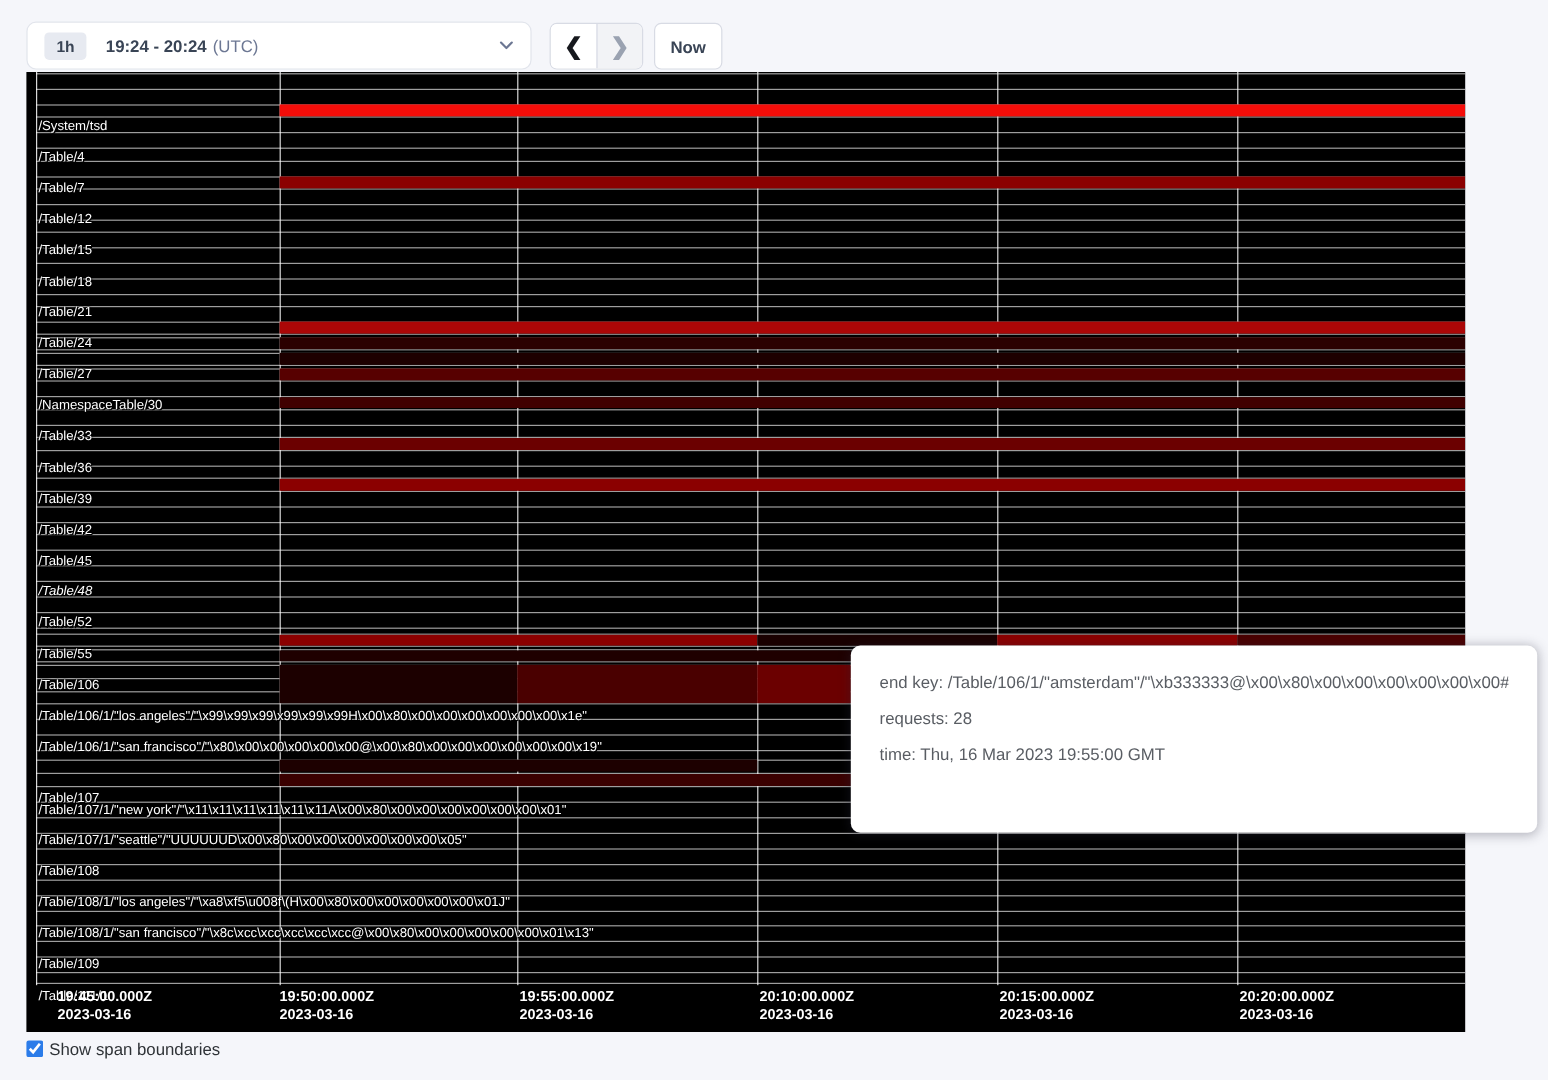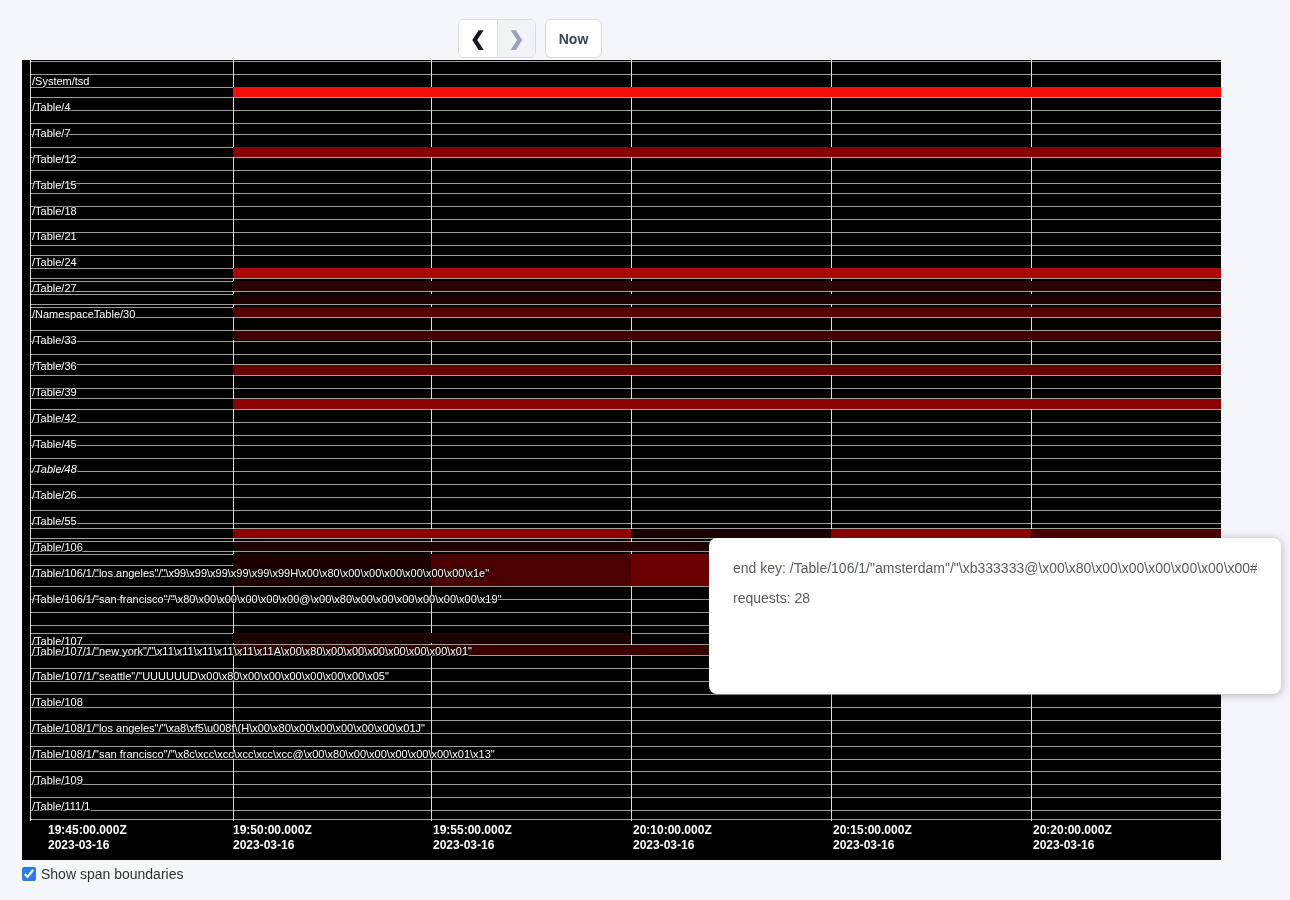--- a/index.html
+++ b/index.html
@@ -44,21 +44,21 @@
   
   .kv-canvas {
     position:absolute; left:22px; top:60px; width:1199px; height:800px;
     background:#000; overflow:hidden; cursor:crosshair;
   }
   .vline { position:absolute; top:0; width:1px; height:761px; background:rgba(255,255,255,0.85); }
   .hline { position:absolute; left:8px; right:0; height:1px; background:rgba(255,255,255,0.62); }
   .band  { position:absolute; }
   .rowlabel {
     position:absolute; left:10px; color:#fff; font-size:11px; line-height:11px;
-    white-space:nowrap; text-shadow:0 0 2px #000, 0 0 2px #000, 1px 1px 0 #000;
+    white-space:nowrap; text-shadow:0 0 2px #000, 0 0 2px #000, 1px 1px 0 #000;margin-top:24px;
   }
   .tick-label {
     position:absolute; top:763px; color:#fff; font-size:12px; font-weight:bold; line-height:15px;
     white-space:nowrap;
   }
 
   
   .kv-tooltip {
     position:absolute; left:709px; top:538px; width:572px; height:156px;
     background:#ffffff; border-radius:8px;
@@ -72,20 +72,30 @@
     position:absolute; left:22px; top:866px; display:flex; align-items:center;
     font-size:14px; color:#2f3337; gap:5px; cursor:pointer;
   }
   .footer-row input { width:14px; height:14px; accent-color:#2b7ce9; cursor:pointer; }
 </style>
 </head>
 <body>
 
 <div class="page">
 
+  <div class="time-selector">
+    <span class="range-badge">1h</span>
+    <span class="range-strong">19:24 - 20:24</span>
+    <span class="range-utc">(UTC)</span>
+    <span class="selector-chevron">
+      <svg width="12" height="8" viewBox="0 0 12 8">
+          <path d="M1.5 1.5 L6 6 L10.5 1.5" fill="none" stroke="#6c7793" stroke-width="1.8" stroke-linecap="round" stroke-linejoin="round"></path>
+        </svg>
+    </span>
+  </div>
 
   <div class="nav-group">
     <button class="nav-btn prev">
       <span>❮</span>
     </button>
     <button class="nav-btn next">
       <span>❯</span>
     </button>
   </div>
 
@@ -195,21 +205,21 @@
       <div class="rowlabel" style="top: 171px;">/Table/21</div>
       <div class="rowlabel" style="top: 197px;">/Table/24</div>
       <div class="rowlabel" style="top: 223px;">/Table/27</div>
       <div class="rowlabel" style="top: 249px;">/NamespaceTable/30</div>
       <div class="rowlabel" style="top: 275px;">/Table/33</div>
       <div class="rowlabel" style="top: 301px;">/Table/36</div>
       <div class="rowlabel" style="top: 327px;">/Table/39</div>
       <div class="rowlabel" style="top: 353px;">/Table/42</div>
       <div class="rowlabel" style="top: 379px;">/Table/45</div>
       <div class="rowlabel" style="top: 404px; font-style: italic;">/Table/48</div>
-      <div class="rowlabel" style="top: 430px;">/Table/26</div>
+      <div class="rowlabel" style="top: 430px;">/Table/52</div>
       <div class="rowlabel" style="top: 456px;">/Table/55</div>
       <div class="rowlabel" style="top: 482px;">/Table/106</div>
       <div class="rowlabel" style="top: 508px;">/Table/106/1/"los angeles"/"\x99\x99\x99\x99\x99\x99H\x00\x80\x00\x00\x00\x00\x00\x00\x1e"</div>
       <div class="rowlabel" style="top: 534px;">/Table/106/1/"san francisco"/"\x80\x00\x00\x00\x00\x00@\x00\x80\x00\x00\x00\x00\x00\x00\x19"</div>
       <div class="rowlabel" style="top: 576px;">/Table/107</div>
       <div class="rowlabel" style="top: 586px;">/Table/107/1/"new york"/"\x11\x11\x11\x11\x11\x11A\x00\x80\x00\x00\x00\x00\x00\x00\x01"</div>
       <div class="rowlabel" style="top: 611px;">/Table/107/1/"seattle"/"UUUUUUD\x00\x80\x00\x00\x00\x00\x00\x00\x05"</div>
       <div class="rowlabel" style="top: 637px;">/Table/108</div>
       <div class="rowlabel" style="top: 663px;">/Table/108/1/"los angeles"/"\xa8\xf5\u008f\(H\x00\x80\x00\x00\x00\x00\x00\x01J"</div>
       <div class="rowlabel" style="top: 689px;">/Table/108/1/"san francisco"/"\x8c\xcc\xcc\xcc\xcc\xcc@\x00\x80\x00\x00\x00\x00\x00\x01\x13"</div>
@@ -237,20 +247,21 @@
       </div>
       <div class="tick-label" style="left: 1011px;">
         <div>20:20:00.000Z</div>
         <div>2023-03-16</div>
       </div>
     </div>
 
   <div class="kv-tooltip">
     <div class="tt-line">end key: /Table/106/1/"amsterdam"/"\xb333333@\x00\x80\x00\x00\x00\x00\x00\x00#"</div>
     <div class="tt-line">requests: 28</div>
+    <div class="tt-line">time: Thu, 16 Mar 2023 19:55:00 GMT</div>
   </div>
 
   <label class="footer-row">
     <input type="checkbox" id="span-checkbox" checked="" style="">
     <span>Show span boundaries</span>
   </label>
 
 </div>
 
 </body></html>

